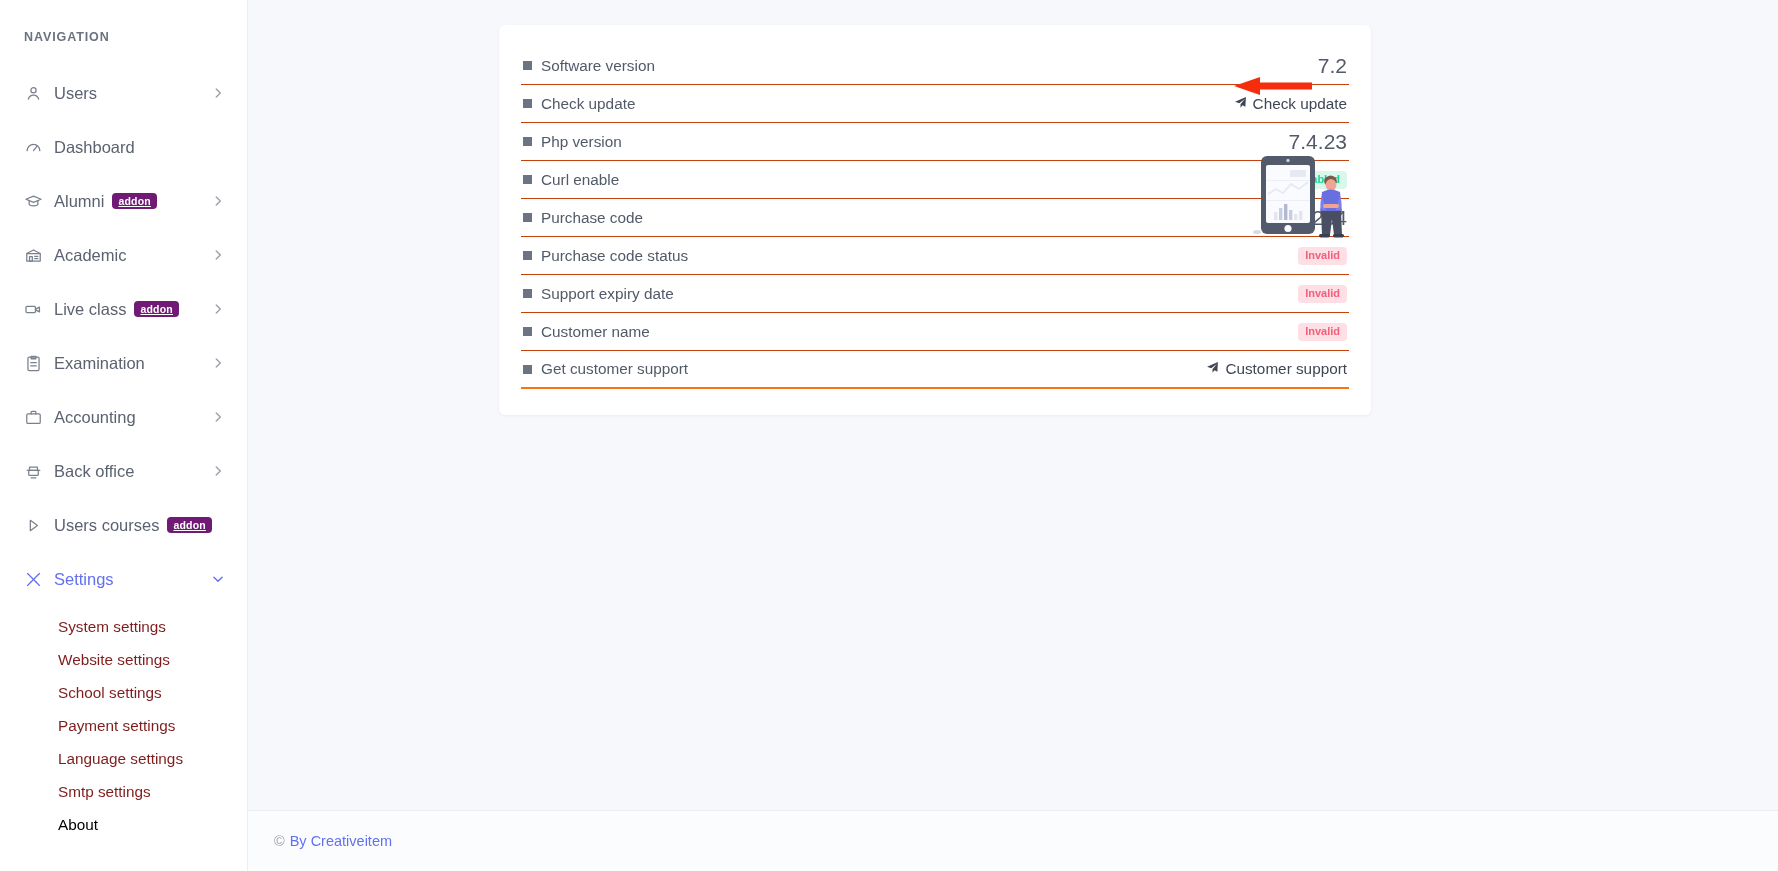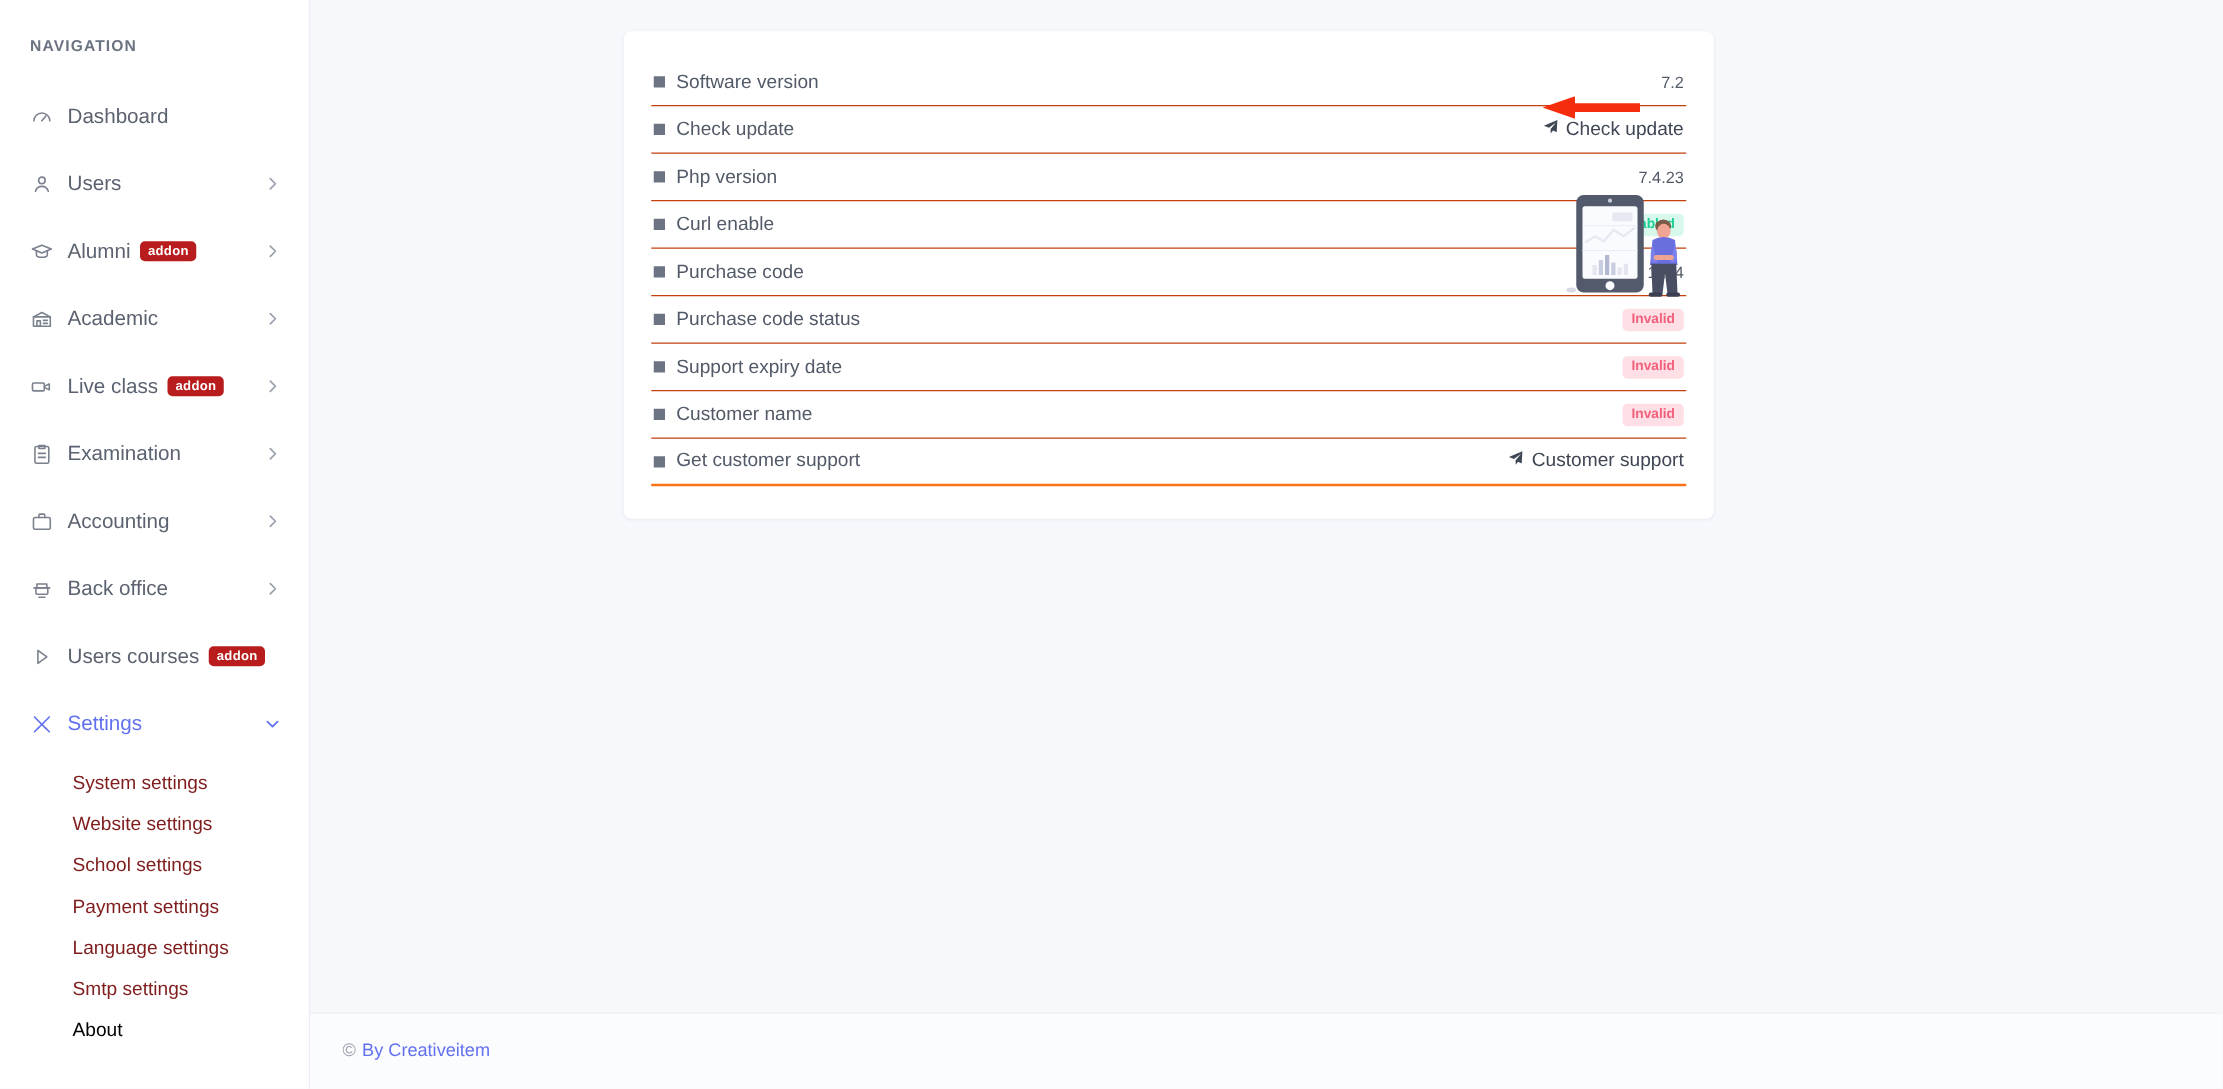--- a/index.html
+++ b/index.html
@@ -31,23 +31,23 @@
     position: relative;
   }
   .nav-item .ic { width: 30px; min-width: 30px; display:flex; align-items:center; }
   .nav-item .lbl { white-space: nowrap; }
   .nav-item.active { color: #6271f0; }
   .nav-item.active .lbl { color: #6271f0; }
   .chev {
     margin-left: auto; color: #9aa1ad; display:flex; align-items:center;
   }
   .badge-addon {
-    background: #b91c1c; color:#fff; font-size: 10.5px; font-weight: 700;
+    background: #701a75; color:#fff; font-size: 10.5px; font-weight: 700;
     border-radius: 4px; padding: 2.5px 6px 3px; margin-left: 8px;
-    letter-spacing: .2px; line-height: 1;
+    letter-spacing: .2px; line-height: 1; text-decoration: underline;
   }
   .sub-item {
     height: 33px; display:flex; align-items:center;
     padding-left: 58px; font-size: 15.3px; color:#7f1d1d; cursor:pointer;
   }
   .sub-item.active { color:#000000; }
   .subnav { margin-top: 4px; }
 
   
   .main {
@@ -69,21 +69,21 @@
     height: 38px; margin: 0 22px;
     border-bottom: 1px solid #c2410c;
     padding: 0 2px;
   }
   .row:last-child { border-bottom: 2px solid #f97316; }
   .bullet {
     width: 9px; height: 9px; background: #6c7484;
     display:inline-block; margin-right: 9px; min-width: 9px;
   }
   .row-label { font-size: 15.3px; color: #525a68; }
-  .row-value { margin-left:auto; font-size: 13px; color:#525a68; }
+  .row-value { margin-left:auto; font-size: 21px; color:#525a68; }
   .link-val {
     margin-left:auto; display:flex; align-items:center; gap:6px;
     font-size: 15.3px; color:#3f4654; cursor:pointer;
   }
   .pill {
     margin-left:auto; font-size:11px; font-weight:700;
     padding: 3px 7px 4px; border-radius: 4px; line-height:1;
   }
   .pill.ok { background:#d9f8ec; color:#1ecf95; }
   .pill.bad { background:#fddfe5; color:#f2607c; }
@@ -108,40 +108,40 @@
 <body>
 
 <div class="app">
 
   <aside class="sidebar">
     <div class="nav-title">NAVIGATION</div>
 
     <div class="nav-item">
       <span class="ic">
         <svg width="19" height="19" viewBox="0 0 24 24" fill="none" stroke="#7a818d" stroke-width="1.6" stroke-linecap="round">
+          <circle cx="12" cy="8" r="3.3"></circle>
+            <path d="M5.5 19c1-3.3 3.6-5 6.5-5s5.5 1.7 6.5 5"></path>
+        </svg>
+      </span>
+      <span class="lbl">Users</span>
+      <span class="chev">
+        <svg width="14" height="14" viewBox="0 0 24 24" fill="none" stroke="#9aa1ad" stroke-width="2.4" stroke-linecap="round" stroke-linejoin="round">
+            <polyline points="9 5 16 12 9 19"></polyline>
+          </svg>
+      </span>
+    </div>
+
+    <div class="nav-item">
+      <span class="ic">
+        <svg width="19" height="19" viewBox="0 0 24 24" fill="none" stroke="#7a818d" stroke-width="1.6" stroke-linecap="round">
           <path d="M4 16a8 8 0 0 1 16 0"></path>
             <path d="M12 16l4-5"></path>
         </svg>
       </span>
       <span class="lbl">Dashboard</span>
-    </div>
-
-    <div class="nav-item">
-      <span class="ic">
-        <svg width="19" height="19" viewBox="0 0 24 24" fill="none" stroke="#7a818d" stroke-width="1.6" stroke-linecap="round">
-          <circle cx="12" cy="8" r="3.3"></circle>
-            <path d="M5.5 19c1-3.3 3.6-5 6.5-5s5.5 1.7 6.5 5"></path>
-        </svg>
-      </span>
-      <span class="lbl">Users</span>
-      <span class="chev">
-        <svg width="14" height="14" viewBox="0 0 24 24" fill="none" stroke="#9aa1ad" stroke-width="2.4" stroke-linecap="round" stroke-linejoin="round">
-            <polyline points="9 5 16 12 9 19"></polyline>
-          </svg>
-      </span>
     </div>
 
     <div class="nav-item">
       <span class="ic">
         <svg width="19" height="19" viewBox="0 0 24 24" fill="none" stroke="#7a818d" stroke-width="1.6" stroke-linecap="round" stroke-linejoin="round">
           <path d="M2.5 9.2L12 5.2l9.5 4-9.5 4-9.5-4z"></path>
             <path d="M6.5 11v4.2c0 1.2 2.5 2.3 5.5 2.3s5.5-1.1 5.5-2.3V11"></path>
         </svg>
       </span>
       <span class="lbl">Alumni</span>

